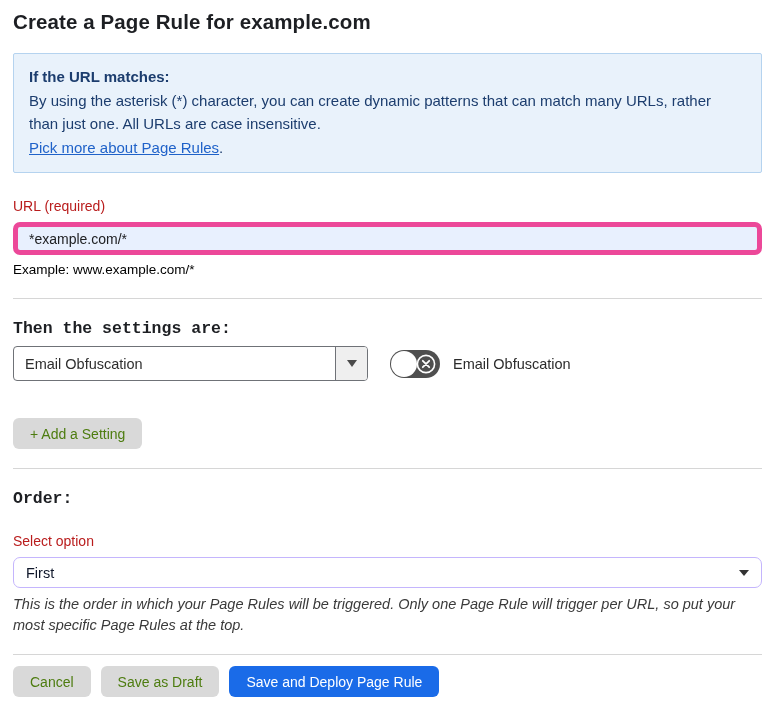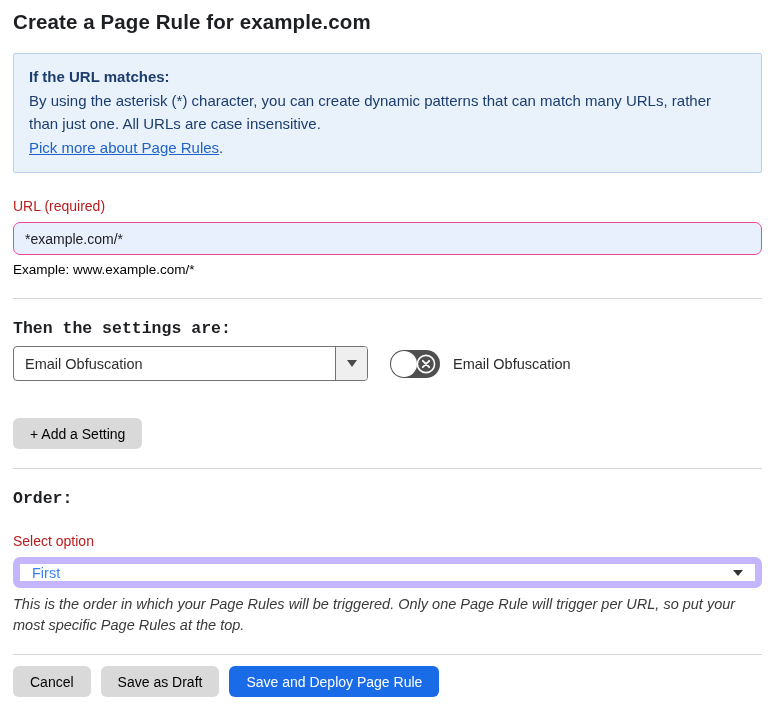--- a/index.html
+++ b/index.html
@@ -41,21 +41,21 @@
     margin-top: 25px;
     font-size: 14px;
     color: #b91c1c;
   }
 
   .url-input {
     margin-top: 8px;
     width: 100%;
     height: 33px;
     background: #e8f0fe;
-    border: 1px solid #ec4899;
+    border: 5px solid #ec4899;
     border-radius: 7px;
     padding: 0 11px;
     font-family: "Liberation Sans", sans-serif;
     font-size: 14px;
     color: #202124;
     outline: none;
   }
 
   .helper-text {
     margin-top: 7px;
@@ -154,38 +154,38 @@
     align-items: center;
     justify-content: center;
     height: 31px;
     padding: 0 17px;
     border: none;
     border-radius: 6px;
     font-family: "Liberation Sans", sans-serif;
     font-size: 14px;
     cursor: pointer;
   }
-  .btn-gray { background: #d9d9d9; color: #000000; }
+  .btn-gray { background: #d9d9d9; color: #4d7c0f; }
   .btn-blue { background: #1a6be8; color: #ffffff; }
 
   .add-setting { margin-top: 37px; }
 
   .order-select {
     margin-top: 8px;
     width: 100%;
     height: 31px;
-    border: 7px solid #c4b5fd;
+    border: 1px solid #c4b5fd;
     border-radius: 7px;
     background: #ffffff;
     display: flex;
     align-items: center;
     justify-content: space-between;
     padding: 0 12px;
     font-size: 14.5px;
-    color: #3b82f6;
+    color: #0f172a;
     cursor: pointer;
   }
   .order-select .tri-down {
     border-left-width: 5px;
     border-right-width: 5px;
     border-top-width: 6.5px;
     border-top-color: #333333;
   }
 
   .order-help {

